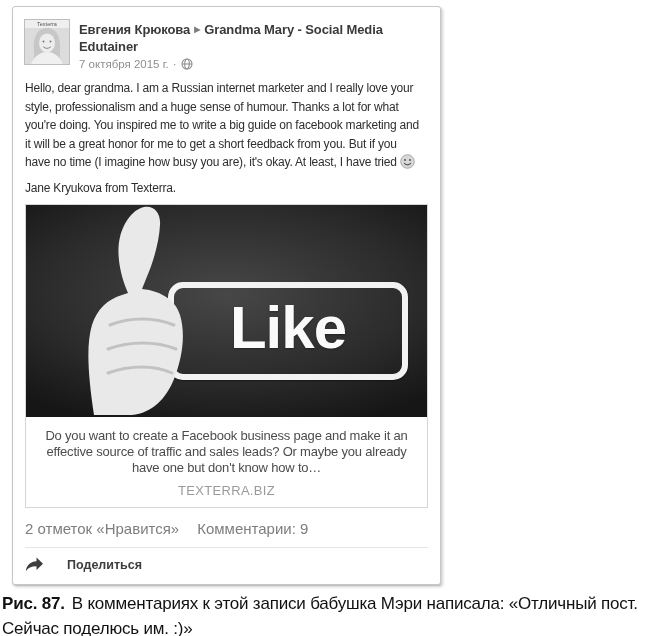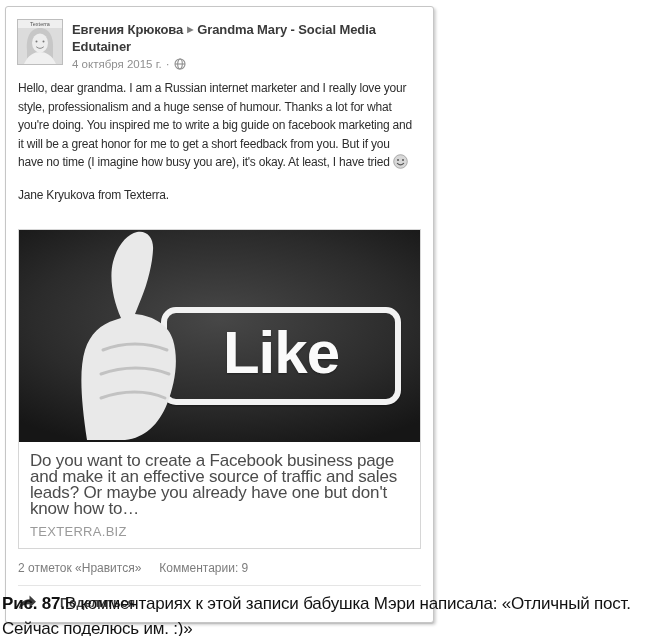--- a/index.html
+++ b/index.html
@@ -9,21 +9,21 @@
     width: 666px;
     height: 636px;
     background: #ffffff;
     overflow: hidden;
     font-family: "Liberation Sans", sans-serif;
   }
 
   
   .post-card {
     position: absolute;
-    left: 5px;
+    left: 12px;
     top: 6px;
     width: 427px;
     background: #ffffff;
     border: 1px solid #c6c6c6;
     border-radius: 3px;
     box-shadow: 2px 2px 3px rgba(0,0,0,0.18), 0 1px 1px rgba(0,0,0,0.12);
   }
 
   .post-header {
     display: flex;
@@ -65,28 +65,29 @@
   .date-line .dot { color: #8f8f8f; }
 
   .post-body {
     padding: 9px 17px 0 12px;
     font-size: 12px;
     line-height: 18.5px;
     letter-spacing: -0.2px;
     color: #2e2e2e;
   }
   .post-body p { margin: 0; }
-  .post-body .sig { margin-top: 14px; }
+  .post-body .sig { margin-top: 7px; }
   .smiley { vertical-align: -3px; margin-left: 3px; }
 
   
   .attachment {
-    margin: 25px 12px 0 12px;
+    margin: 7px 12px 0 12px;
     border: 1px solid #d6d6d6;
     cursor: pointer;
+    text-align: center;
   }
   .att-image {
     position: relative;
     height: 212px;
     background: radial-gradient(ellipse 75% 65% at 50% 42%, #474747 0%, #2b2b2b 62%, #161616 100%);
     overflow: hidden;
   }
   .like-box {
     position: absolute;
     left: 142px;
@@ -113,36 +114,36 @@
 
   .att-text { padding: 7px 11px 9px 11px; background: #ffffff; }
   .att-title {
     font-family: "Liberation Serif", serif;
     font-size: 17.5px;
     line-height: 21px;
     color: #1c1c1c;
   }
   .att-desc {
     margin-top: 4px;
-    font-size: 17px;
+    font-size: 13px;
     line-height: 16px;
     letter-spacing: -0.2px;
     color: #4c4c4c;
   }
   .att-domain {
     margin-top: 7px;
     font-size: 13px;
     letter-spacing: 0.3px;
     color: #9a9a9a;
   }
 
   
   .stats-row {
     padding: 12px 12px 10px 12px;
-    font-size: 12px;
+    font-size: 15px;
     color: #7d7d7d;
     display: flex;
     gap: 18px;
   }
   .stats-row span { cursor: pointer; }
   .divider { border-top: 1px solid #e5e5e5; margin: 0 12px; }
   .share-row {
     padding: 9px 12px 12px 12px;
     display: flex;
     align-items: center;
@@ -157,21 +158,21 @@
   .caption {
     position: absolute;
     left: 2px;
     top: 591px;
     width: 663px;
     font-size: 17px;
     line-height: 25px;
     color: #111111;
     letter-spacing: -0.2px;
   }
-  .cap-label { font-weight: bold; }
+  .cap-label { font-weight: bold; margin-right: 7px; }
   .cap-line2 { display: block; }
 </style>
 </head>
 <body>
 
 <div class="page">
 
   <div class="post-card">
 
     <div class="post-header">
@@ -186,21 +187,21 @@
           <path d="M18.5 27 Q22 30 25.5 27" stroke="#8a8a8a" stroke-width="1" fill="none" stroke-linecap="round"></path>
           <rect x="0" y="0" width="44" height="8" fill="#efefef"></rect>
           <text x="22" y="6.2" font-size="5.5" fill="#555555" text-anchor="middle" font-family="Liberation Sans, sans-serif">Texterra</text>
         </svg>
       </div>
       <div class="header-text">
         <div class="name-line">
           <span class="link">Евгения Крюкова</span><span class="arrow-sep">▶</span><span class="link">Grandma Mary - Social Media Edutainer</span>
         </div>
         <div class="date-line">
-          <span>4 октября 2015 г.</span>
+          <span>7 октября 2015 г.</span>
           <span class="dot">·</span>
           <svg width="12" height="12" viewBox="0 0 12 12">
             <circle cx="6" cy="6" r="5" stroke="#8f8f8f" stroke-width="1.1" fill="none"></circle>
             <line x1="1" y1="6" x2="11" y2="6" stroke="#8f8f8f" stroke-width="1.1"></line>
             <ellipse cx="6" cy="6" rx="2.3" ry="5" stroke="#8f8f8f" stroke-width="1.1" fill="none"></ellipse>
           </svg>
         </div>
       </div>
     </div>
 

